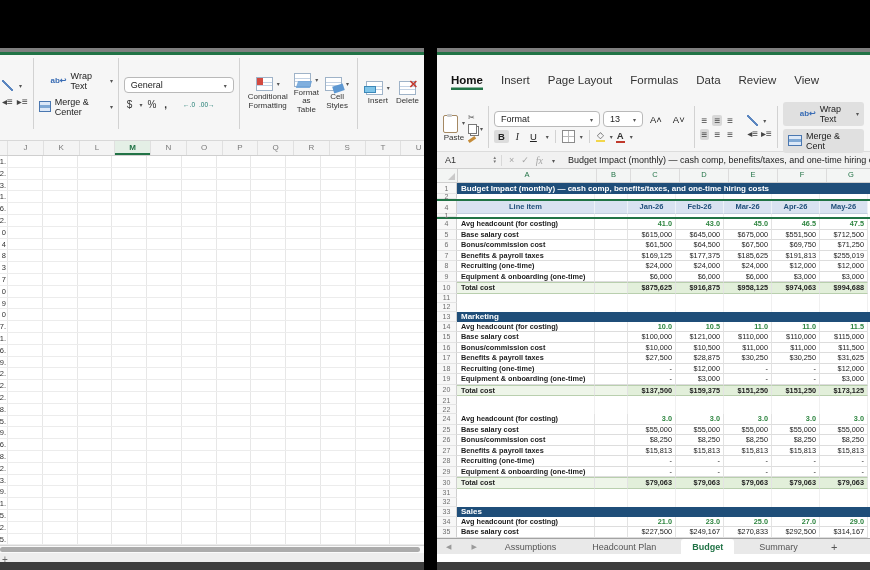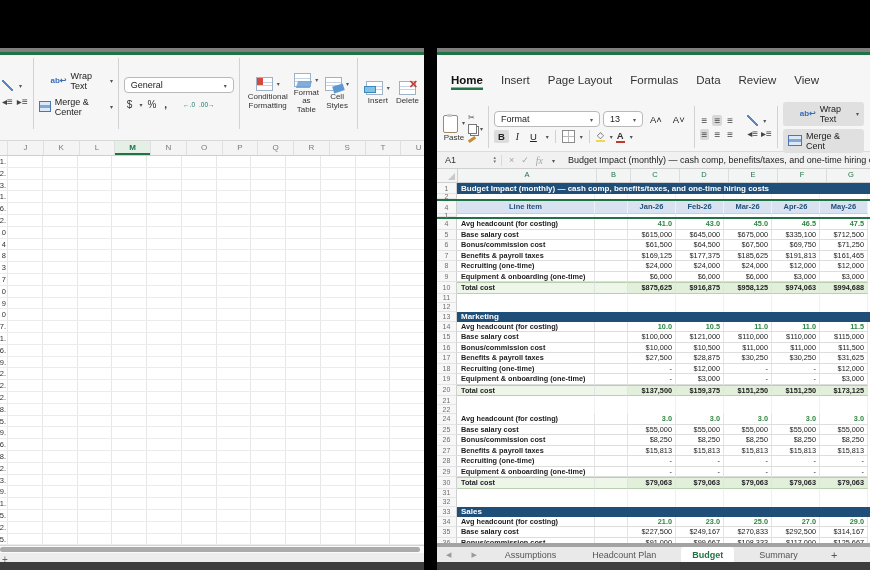--- a/index.html
+++ b/index.html
@@ -107,21 +107,21 @@
        white-space:nowrap;overflow:hidden;display:flex;align-items:center;}
   .row-data .c-b{border-bottom:1px solid #dddddd;border-right:1px solid #e3e3e3;}
   .row-data .c-m{border-bottom:1px solid #dddddd;border-right:1px solid #e3e3e3;text-align:right;padding-right:3px;
        display:flex;align-items:center;justify-content:flex-end;box-sizing:border-box;}
   .row-headcount .c-m{color:#2e8540;font-weight:600;}
   .row-total .c-a{background:#eef5e9;font-weight:bold;}
   .row-total .c-b{background:#eef5e9;}
   .row-total .c-m{background:#e2efda;font-weight:bold;}
   .row-total .c-a,.row-total .c-b,.row-total .c-m{border-top:1px solid #b9cfae;border-bottom:1px solid #b9cfae;}
   .row-gap .c-a,.row-gap .c-b,.row-gap .c-m{border-right:1px solid #f0f0f0;}
-  .rw-tabbar{position:absolute;left:0;right:0;bottom:8px;height:15px;background:#e9e9e9;border-top:4px solid #a3a3a3;
+  .rw-tabbar{position:absolute;left:0;right:0;bottom:16px;height:15px;background:#e9e9e9;border-top:1px solid #a3a3a3;
        display:flex;align-items:center;font-size:9px;color:#555;gap:14px;padding-left:6px;}
   .navarr{color:#9a9a9a;font-size:7px;padding:0 3px;}
   .stab{padding:2px 11px;}
   .stab.active{background:#fff;color:#217346;font-weight:bold;border-radius:3px 3px 0 0;align-self:stretch;display:flex;align-items:center;}
   .addtab{padding:0 8px;color:#555;font-size:11px;}
 </style>
 </head>
 <body>
 
 <div class="win" id="lwin">
@@ -491,21 +491,21 @@
           </div>
         </div>
         <div class="s-row row-data" style="height: 10.5px;">
           <div class="gut">5</div>
           <div class="rcells">
             <div class="c-a">Base salary cost</div>
             <div class="c-b"></div>
             <div class="c-m">$615,000</div>
             <div class="c-m">$645,000</div>
             <div class="c-m">$675,000</div>
-            <div class="c-m">$335,100</div>
+            <div class="c-m">$551,500</div>
             <div class="c-m">$712,500</div>
           </div>
         </div>
         <div class="s-row row-data" style="height: 10.5px;">
           <div class="gut">6</div>
           <div class="rcells">
             <div class="c-a">Bonus/commission cost</div>
             <div class="c-b"></div>
             <div class="c-m">$61,500</div>
             <div class="c-m">$64,500</div>
@@ -516,21 +516,21 @@
         </div>
         <div class="s-row row-data" style="height: 10.5px;">
           <div class="gut">7</div>
           <div class="rcells">
             <div class="c-a">Benefits &amp; payroll taxes</div>
             <div class="c-b"></div>
             <div class="c-m">$169,125</div>
             <div class="c-m">$177,375</div>
             <div class="c-m">$185,625</div>
             <div class="c-m">$191,813</div>
-            <div class="c-m">$161,465</div>
+            <div class="c-m">$255,019</div>
           </div>
         </div>
         <div class="s-row row-data" style="height: 10.5px;">
           <div class="gut">8</div>
           <div class="rcells">
             <div class="c-a">Recruiting (one-time)</div>
             <div class="c-b"></div>
             <div class="c-m">$24,000</div>
             <div class="c-m">$24,000</div>
             <div class="c-m">$24,000</div>

